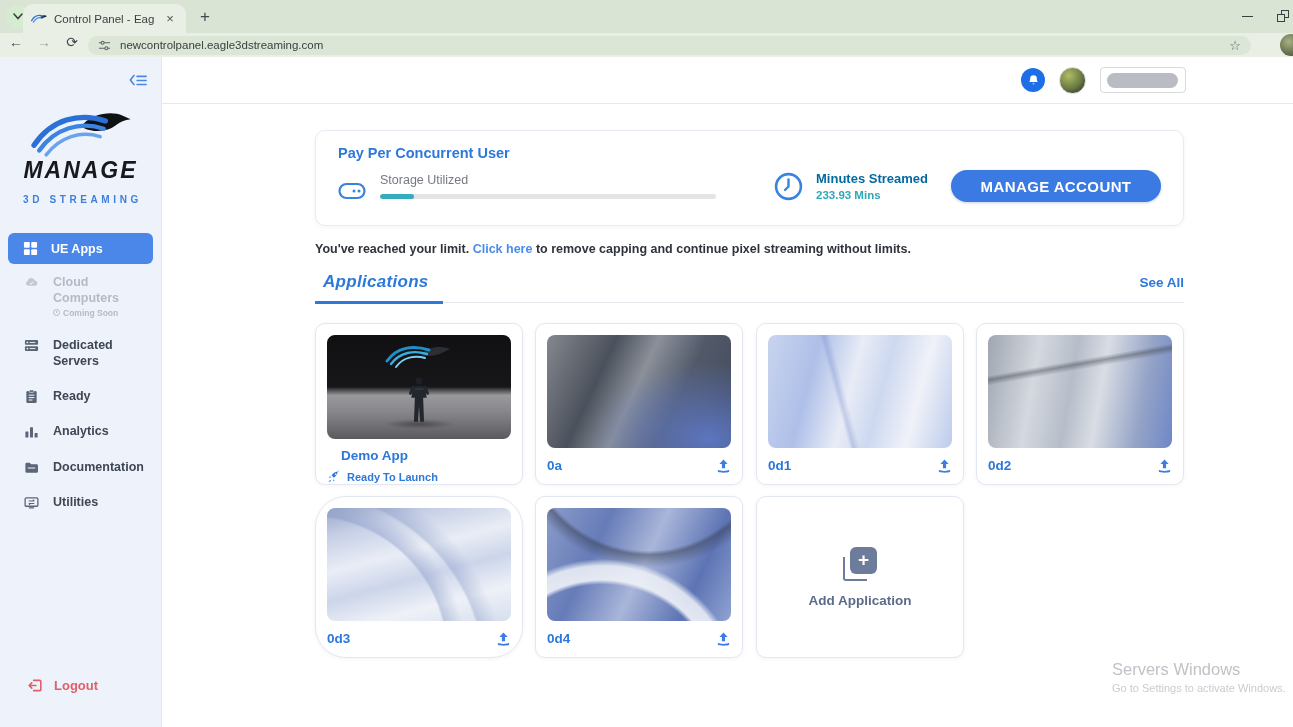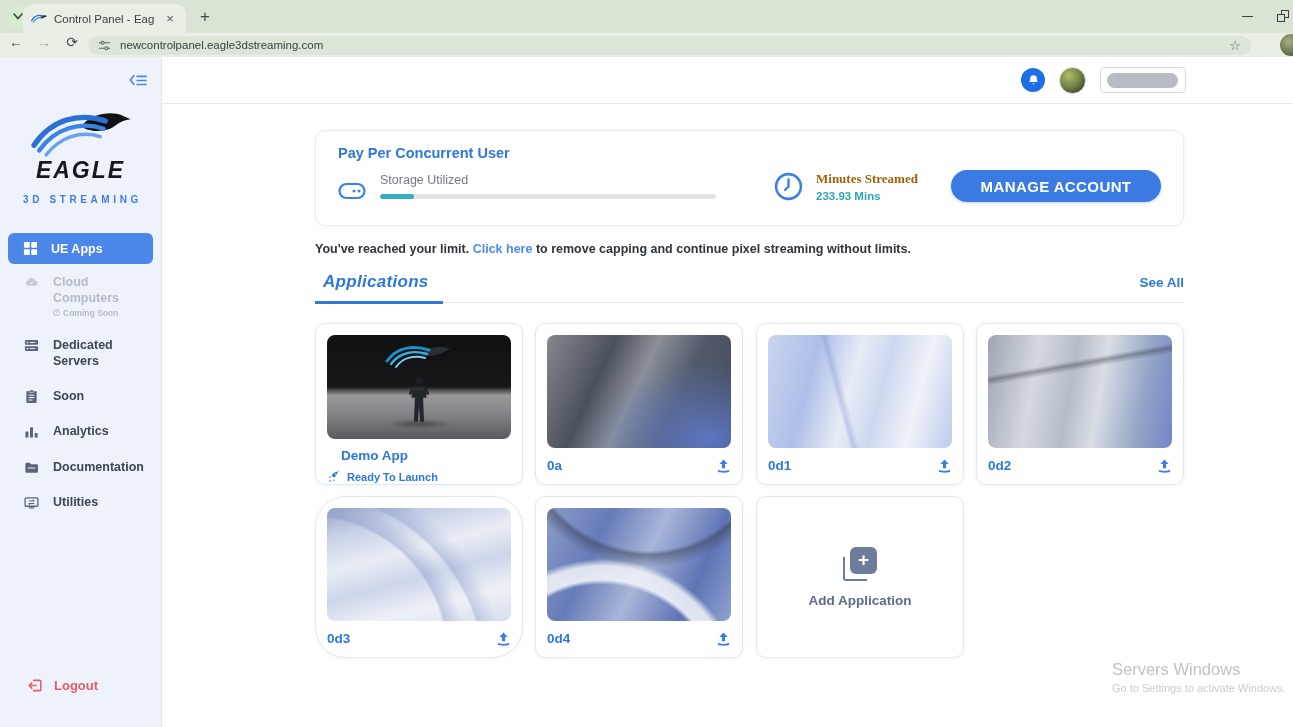--- a/index.html
+++ b/index.html
@@ -74,21 +74,21 @@
   .storage-block { width:336px; }
   .storage-label { font-size:12.5px; color:#747984; }
   .bar-track { margin-top:7px; width:100%; height:5px; border-radius:3px; background:#e4e4e6; overflow:hidden; }
   .bar-fill { height:100%; background:#35aebc; border-radius:3px; }
   .bar-meta { display:flex; justify-content:space-between; margin-top:5px; align-items:baseline; }
   .bar-pct { font-size:11px; font-weight:700; color:#2fa8b6; }
   .bar-usage { font-size:11.5px; font-weight:700; color:#383e4e; }
   .clock-icon { margin-left:58px; margin-right:13px; }
   .clock-icon svg { width:29px; height:29px; display:block; }
   .minutes-block { display:flex; flex-direction:column; gap:3px; }
-  .minutes-label { font-size:13px; font-weight:600; color:#a16207;font-family:Liberation Serif, serif; }
+  .minutes-label { font-size:13px; font-weight:600; color:#0369a1; }
   .minutes-value { font-size:11.5px; font-weight:700; color:#2fa8b6; }
   .manage-btn { margin-left:auto; width:210px; height:32px; background:#3b7ae2; border:none; border-radius:16px; color:#fff; font-family:inherit; font-size:15px; font-weight:700; letter-spacing:.4px; cursor:pointer; box-shadow:0 1px 3px rgba(30,70,160,.25); }
 
   .notice { position:absolute; left:153px; top:138px; font-size:12.5px; font-weight:600; color:#2f333c; }
   .notice a { color:#4a8ce9; text-decoration:none; cursor:pointer; }
 
   .apps-header { position:absolute; left:153px; top:168px; width:869px; height:31px; border-bottom:1px solid #e6e8ee; display:flex; justify-content:space-between; align-items:flex-start; }
   .apps-title { font-size:17px; font-weight:800; font-style:italic; color:#2d78d9; transform:skewX(-4deg); letter-spacing:.3px; padding:0 6px; }
   .apps-title-wrap { border-bottom:3px solid #2d78d9; padding:0 8px 9px 2px; margin-bottom:-2px; }
   .see-all { font-size:13.5px; font-weight:700; color:#2d78d9; cursor:pointer; margin-top:3px; }
@@ -186,21 +186,21 @@
           </svg>
       </span>
     </div>
     <div class="brand">
       <svg class="logo" viewBox="0 0 120 62">
         <path d="M62 20 C 74 8 94 4 108 10 L 117 14 C 110 15 105 17 100 21 C 91 28 76 30 63 24 Z" fill="#101114"></path>
         <path d="M6 44 C 26 14 58 6 88 16" fill="none" stroke="#2a70d6" stroke-width="6" stroke-linecap="round"></path>
         <path d="M12 50 C 30 24 60 16 86 25" fill="none" stroke="#3c84e2" stroke-width="5" stroke-linecap="round"></path>
         <path d="M20 55 C 36 34 60 27 82 34" fill="none" stroke="#69a3ec" stroke-width="4" stroke-linecap="round"></path>
       </svg>
-      <div class="brand-name">EAGLE</div>
+      <div class="brand-name">MANAGE</div>
       <div class="brand-tagline">3D STREAMING</div>
     </div>
 
     <div class="nav">
       <div class="nav-active">
         <svg viewBox="0 0 16 16">
             <rect x="1" y="1" width="6.2" height="6.2" rx="1" fill="#fff"></rect>
             <rect x="8.8" y="1" width="6.2" height="6.2" rx="1" fill="#fff"></rect>
             <rect x="1" y="8.8" width="6.2" height="6.2" rx="1" fill="#fff"></rect>
             <rect x="8.8" y="8.8" width="6.2" height="6.2" rx="1" fill="#fff"></rect>
@@ -241,21 +241,21 @@
       <div class="nav-item">
         <span class="nicon">
           <svg viewBox="0 0 16 16">
               <rect x="2.5" y="2" width="11" height="13" rx="1.4" fill="#5b6575"></rect>
               <rect x="5.5" y="1" width="5" height="2.6" rx="1" fill="#5b6575" stroke="#eef3fb" stroke-width=".7"></rect>
               <rect x="5" y="6" width="6" height="1.1" fill="#eef3fb"></rect>
               <rect x="5" y="8.6" width="6" height="1.1" fill="#eef3fb"></rect>
               <rect x="5" y="11.2" width="4" height="1.1" fill="#eef3fb"></rect>
             </svg>
         </span>
-        <span class="nav-label">Soon</span>
+        <span class="nav-label">Ready</span>
       </div>
 
       <div class="nav-item">
         <span class="nicon">
           <svg viewBox="0 0 16 16">
               <rect x="1.5" y="8" width="3.2" height="6.5" rx=".6" fill="#5b6575"></rect>
               <rect x="6.4" y="3.5" width="3.2" height="11" rx=".6" fill="#5b6575"></rect>
               <rect x="11.3" y="9.5" width="3.2" height="5" rx=".6" fill="#5b6575"></rect>
             </svg>
         </span>

